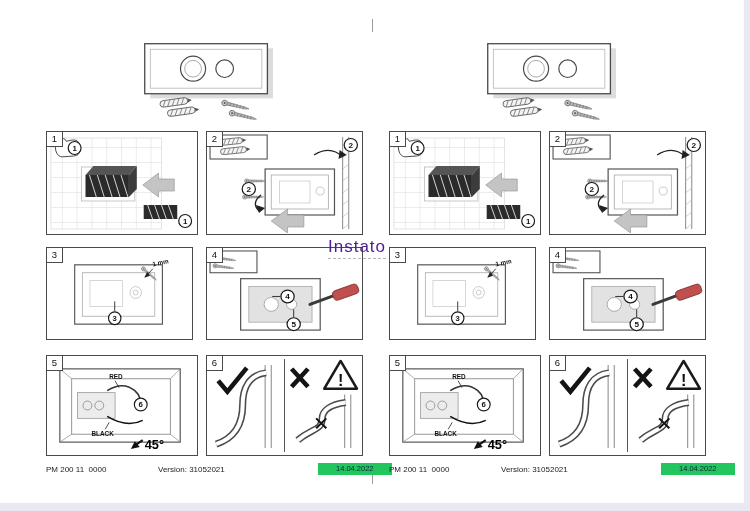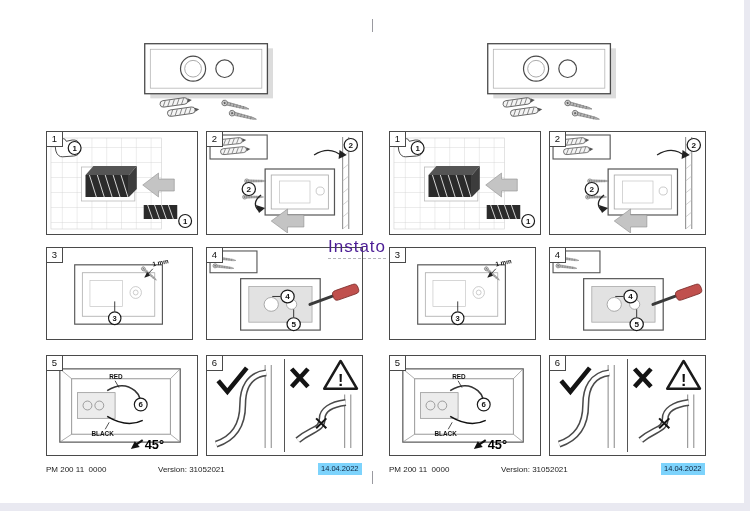--- a/index.html
+++ b/index.html
@@ -31,21 +31,21 @@
 
   .badge {
     position:absolute; left:0; top:0; width:15px; height:14px;
     background:#fff; border-right:1px solid #4a4a4a; border-bottom:1px solid #4a4a4a;
     font-size:9.5px; line-height:14px; text-align:center; color:#111;
   }
 
   .footer { position:absolute; left:0; top:462px; width:100%; height:16px; font-size:8px; color:#222;text-align:center; }
   .f-part    { position:absolute; left:4px;   top:3px; white-space:pre; }
   .f-version { position:absolute; left:116px; top:3px; }
-  .f-date    { position:absolute; left:276px; top:1px; background:#7dd3fc; color:#10243e; padding:1px 3px 2px; font-size:7.5px; }
+  .f-date    { position:absolute; left:276px; top:1px; background:#22c55e; color:#10243e; padding:1px 18px 2px; font-size:7.5px; }
 
   .watermark {
     position:absolute; left:328px; top:237px; z-index:5;
     font-size:17px; color:#4c1d95; letter-spacing:1px;
     border-bottom:1px dashed #b5b5ba; padding-bottom:1px;
   }
 
   svg text { font-family:"Liberation Sans", sans-serif; }
   .co   { font-size:8px;  font-weight:bold; text-anchor:middle; fill:#111; }
   .lbl  { font-size:6.5px; font-weight:bold; fill:#111; }

